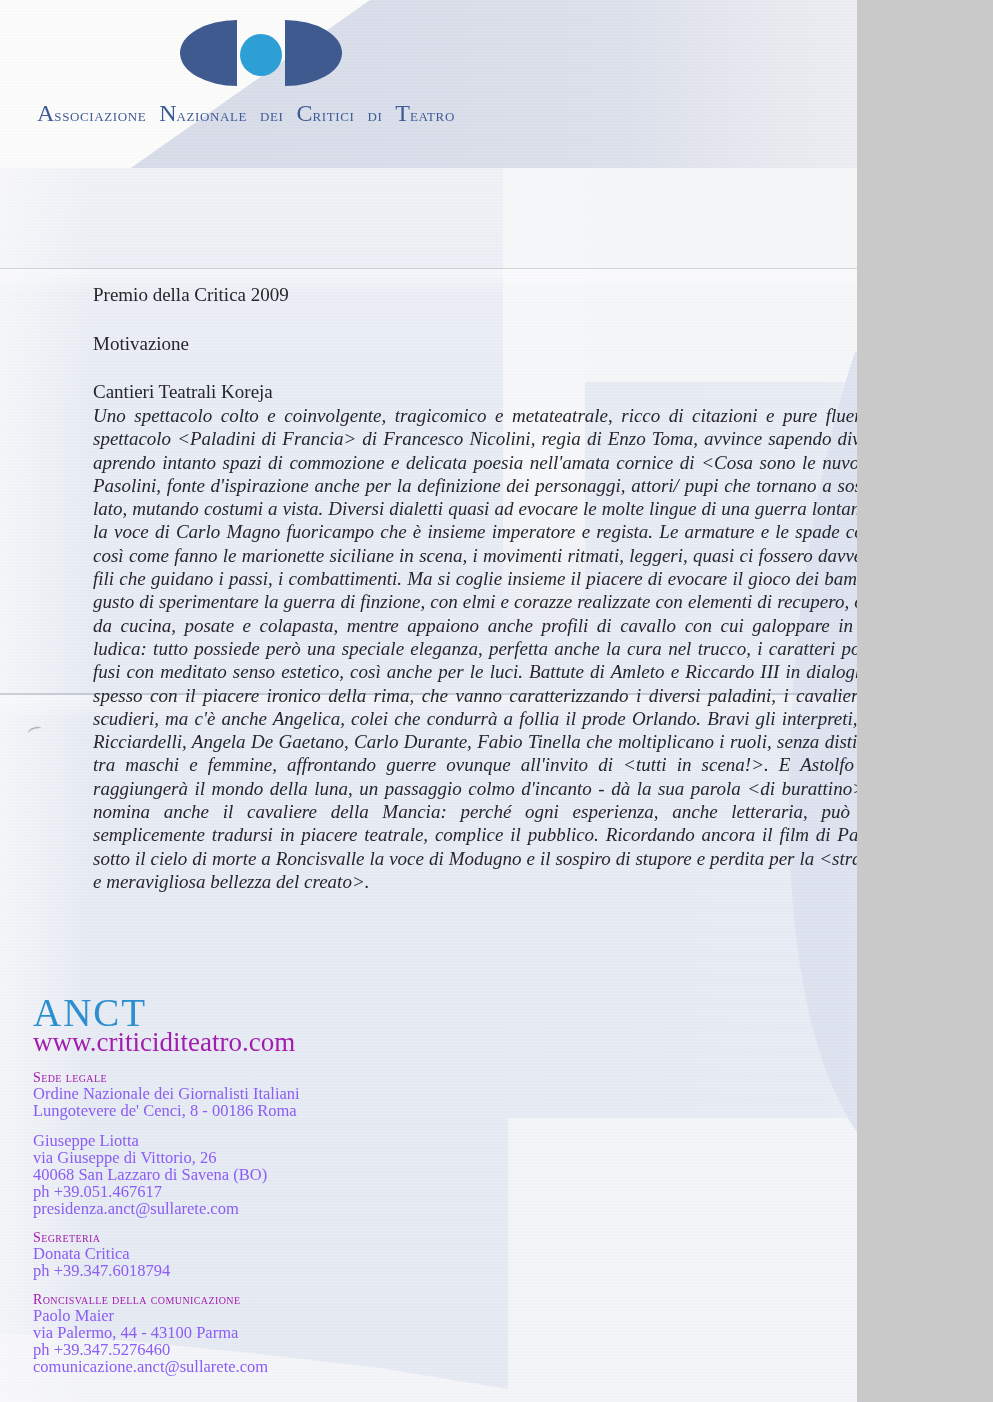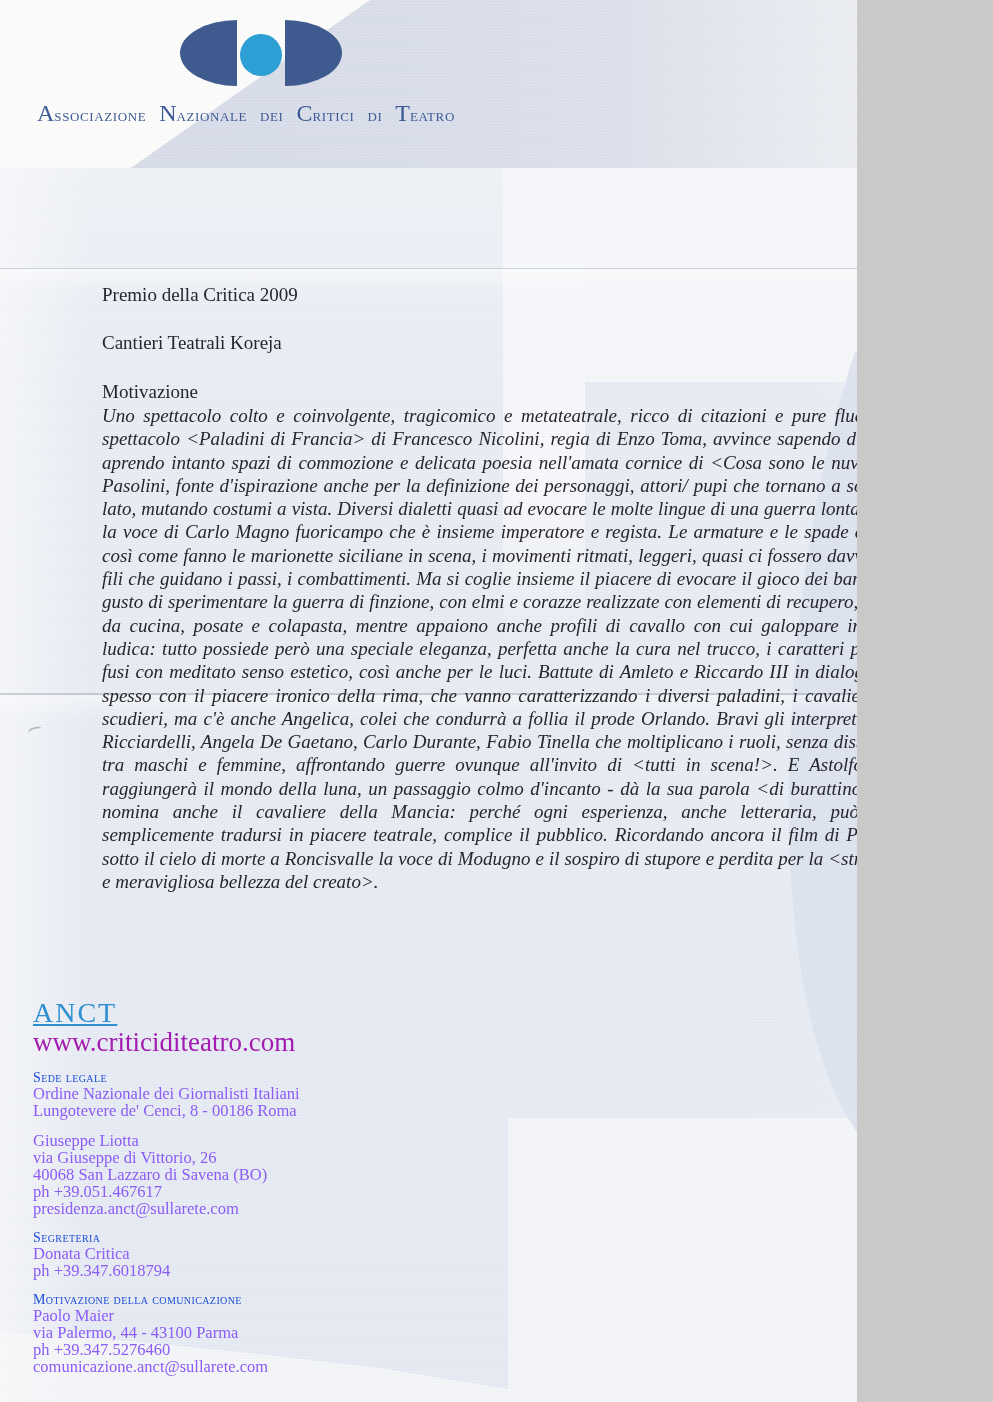--- a/index.html
+++ b/index.html
@@ -70,39 +70,39 @@
   
   .org-name{
     position:absolute;left:37px;top:100px;width:560px;
     color:#3d5a96;white-space:nowrap;
   }
   .org-name .seg{margin-right:9px;}
   .org-name .lead{font-size:24px;}
   .org-name .tail{font-variant:small-caps;font-size:18px;letter-spacing:0.6px;}
   
   .letter{
-    position:absolute;left:102px;top:283px;width:814px;
+    position:absolute;left:93px;top:283px;width:814px;
     color:#26262c;font-size:19px;line-height:23px;
   }
   .intro-line{margin:0;}
   .recipient{margin-top:25px;}
   .motivation-label{margin-top:26px;}
   .motivation-text{
     margin-top:1px;text-align:justify;line-height:23.3px;
     text-justify:inter-word;
     font-style:italic;
   }
   
   .footer{position:absolute;left:33px;top:998px;width:430px;}
-  .acronym{font-size:28px;letter-spacing:2px;color:#2e8fd0;line-height:30px;text-decoration:underline;}
+  .acronym{font-size:39px;letter-spacing:2px;color:#2e8fd0;line-height:30px;}
   .website{font-size:27px;color:#a21caf;line-height:29px;}
   .sec{margin-top:13px;}
   .sec-label{
     font-variant:small-caps;font-size:14px;letter-spacing:0.4px;
-    color:#1d4ed8;line-height:15px;
+    color:#a21caf;line-height:15px;
   }
   .sec-line{font-size:16.5px;color:#8b5cf6;line-height:17px;}
 </style>
 </head>
 <body>
 
 <div class="page">
 
   <div class="bg-header"></div>
   <div class="bg-header-white"></div>
@@ -129,22 +129,22 @@
     <span class="seg"><span class="lead">A</span><span class="tail">ssociazione</span></span>
     <span class="seg"><span class="lead">N</span><span class="tail">azionale</span></span>
     <span class="seg"><span class="lead"></span><span class="tail">dei</span></span>
     <span class="seg"><span class="lead">C</span><span class="tail">ritici</span></span>
     <span class="seg"><span class="lead"></span><span class="tail">di</span></span>
     <span class="seg"><span class="lead">T</span><span class="tail">eatro</span></span>
   </div>
 
   <div class="letter">
     <p class="intro-line award">Premio della Critica 2009</p>
+    <p class="intro-line motivation-label">Motivazione</p>
     <p class="intro-line recipient">Cantieri Teatrali Koreja</p>
-    <p class="intro-line motivation-label">Motivazione</p>
     <p class="intro-line motivation-text">Uno spettacolo colto e coinvolgente, tragicomico e metateatrale, ricco di citazioni e pure fluente: lo spettacolo &lt;Paladini di Francia&gt; di Francesco Nicolini, regia di Enzo Toma, avvince sapendo divertire, aprendo intanto spazi di commozione e delicata poesia nell'amata cornice di &lt;Cosa sono le nuvole&gt; di Pasolini, fonte d'ispirazione anche per la definizione dei personaggi, attori/ pupi che tornano a sostare a lato, mutando costumi a vista. Diversi dialetti quasi ad evocare le molte lingue di una guerra lontana, con la voce di Carlo Magno fuoricampo che è insieme imperatore e regista. Le armature e le spade cozzano così come fanno le marionette siciliane in scena, i movimenti ritmati, leggeri, quasi ci fossero davvero dei fili che guidano i passi, i combattimenti. Ma si coglie insieme il piacere di evocare il gioco dei bambini, il gusto di sperimentare la guerra di finzione, con elmi e corazze realizzate con elementi di recupero, oggetti da cucina, posate e colapasta, mentre appaiono anche profili di cavallo con cui galoppare in forma ludica: tutto possiede però una speciale eleganza, perfetta anche la cura nel trucco, i caratteri popolari fusi con meditato senso estetico, così anche per le luci. Battute di Amleto e Riccardo III in dialoghi fitti, spesso con il piacere ironico della rima, che vanno caratterizzando i diversi paladini, i cavalieri e gli scudieri, ma c'è anche Angelica, colei che condurrà a follia il prode Orlando. Bravi gli interpreti, Silvia Ricciardelli, Angela De Gaetano, Carlo Durante, Fabio Tinella che moltiplicano i ruoli, senza distinzione tra maschi e femmine, affrontando guerre ovunque all'invito di &lt;tutti in scena!&gt;. E Astolfo - che raggiungerà il mondo della luna, un passaggio colmo d'incanto - dà la sua parola &lt;di burattino&gt;. E si nomina anche il cavaliere della Mancia: perché ogni esperienza, anche letteraria, può infine semplicemente tradursi in piacere teatrale, complice il pubblico. Ricordando ancora il film di Pasolini: sotto il cielo di morte a Roncisvalle la voce di Modugno e il sospiro di stupore e perdita per la &lt;straziante e meravigliosa bellezza del creato&gt;.</p>
   </div>
 
   <div class="footer">
     <div class="acronym">ANCT</div>
     <div class="website">www.criticiditeatro.com</div>
 
     <div class="sec">
       <div class="sec-label">Sede legale</div>
       <div class="sec-line">Ordine Nazionale dei Giornalisti Italiani</div>
@@ -159,21 +159,21 @@
       <div class="sec-line">presidenza.anct@sullarete.com</div>
     </div>
 
     <div class="sec">
       <div class="sec-label">Segreteria</div>
       <div class="sec-line">Donata Critica</div>
       <div class="sec-line">ph +39.347.6018794</div>
     </div>
 
     <div class="sec">
-      <div class="sec-label">Motivazione della comunicazione</div>
+      <div class="sec-label">Roncisvalle della comunicazione</div>
       <div class="sec-line">Paolo Maier</div>
       <div class="sec-line">via Palermo, 44 - 43100 Parma</div>
       <div class="sec-line">ph +39.347.5276460</div>
       <div class="sec-line">comunicazione.anct@sullarete.com</div>
     </div>
   </div>
 
 </div>
 
 </body></html>

